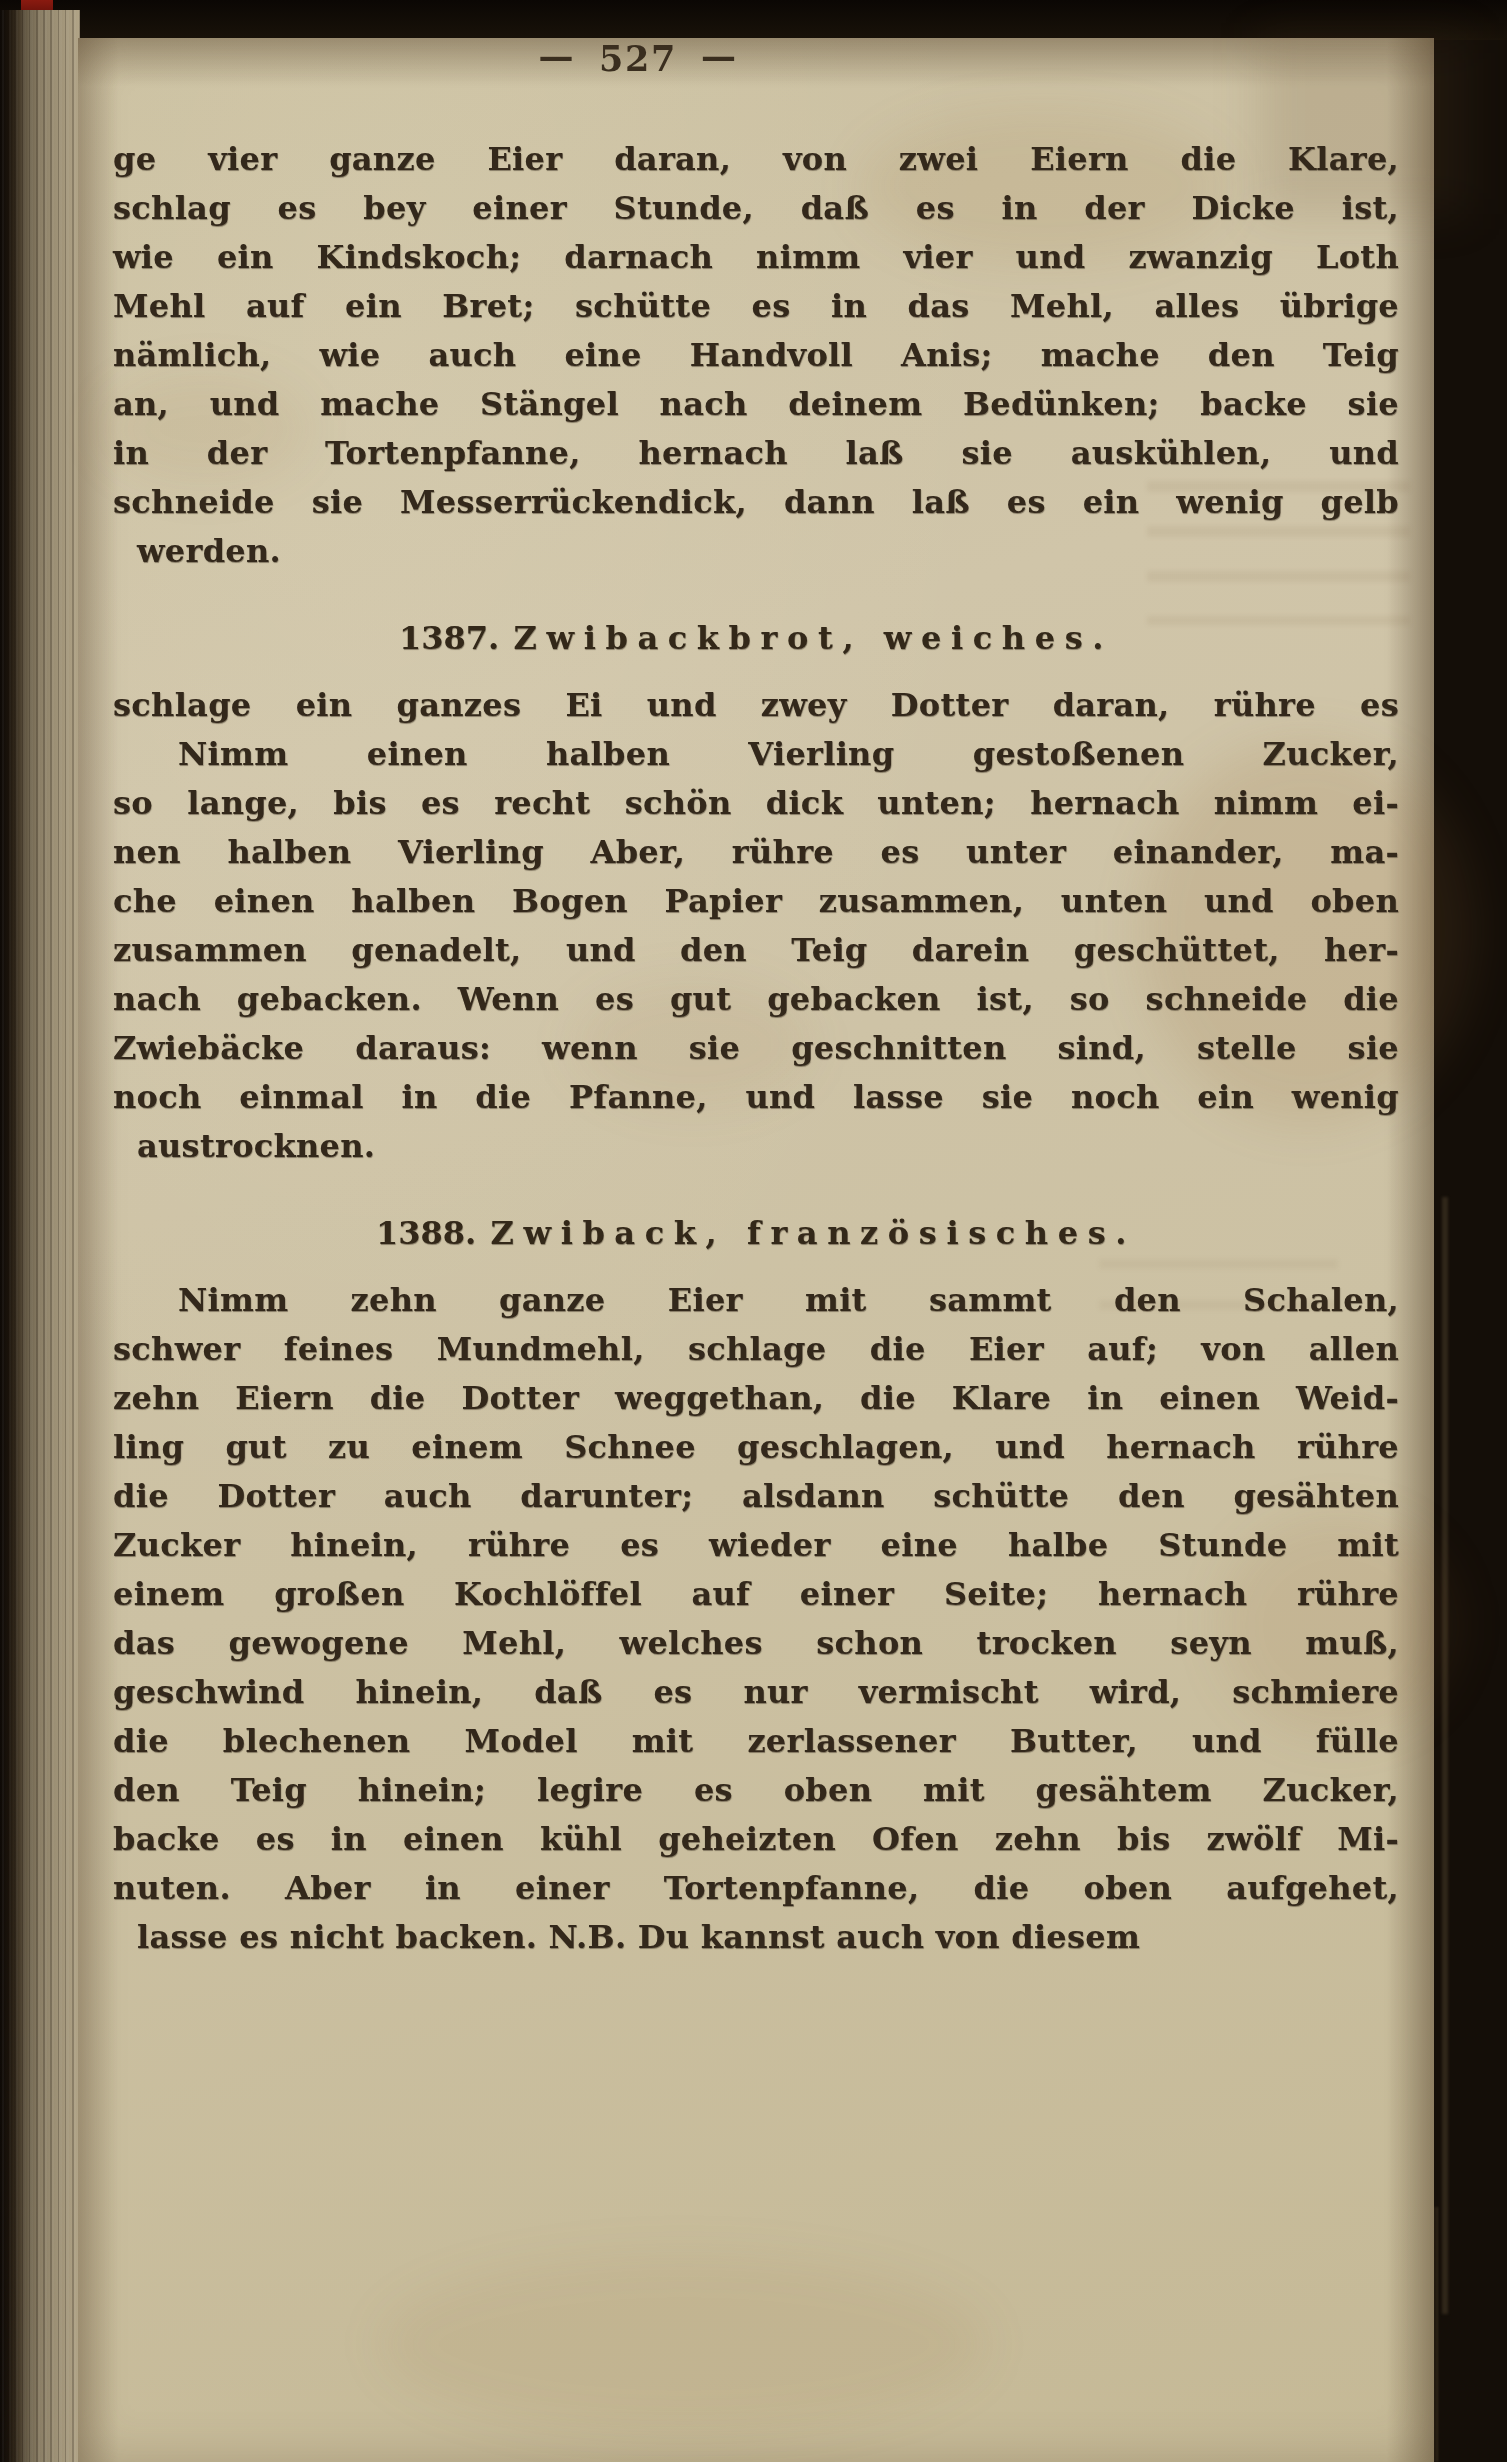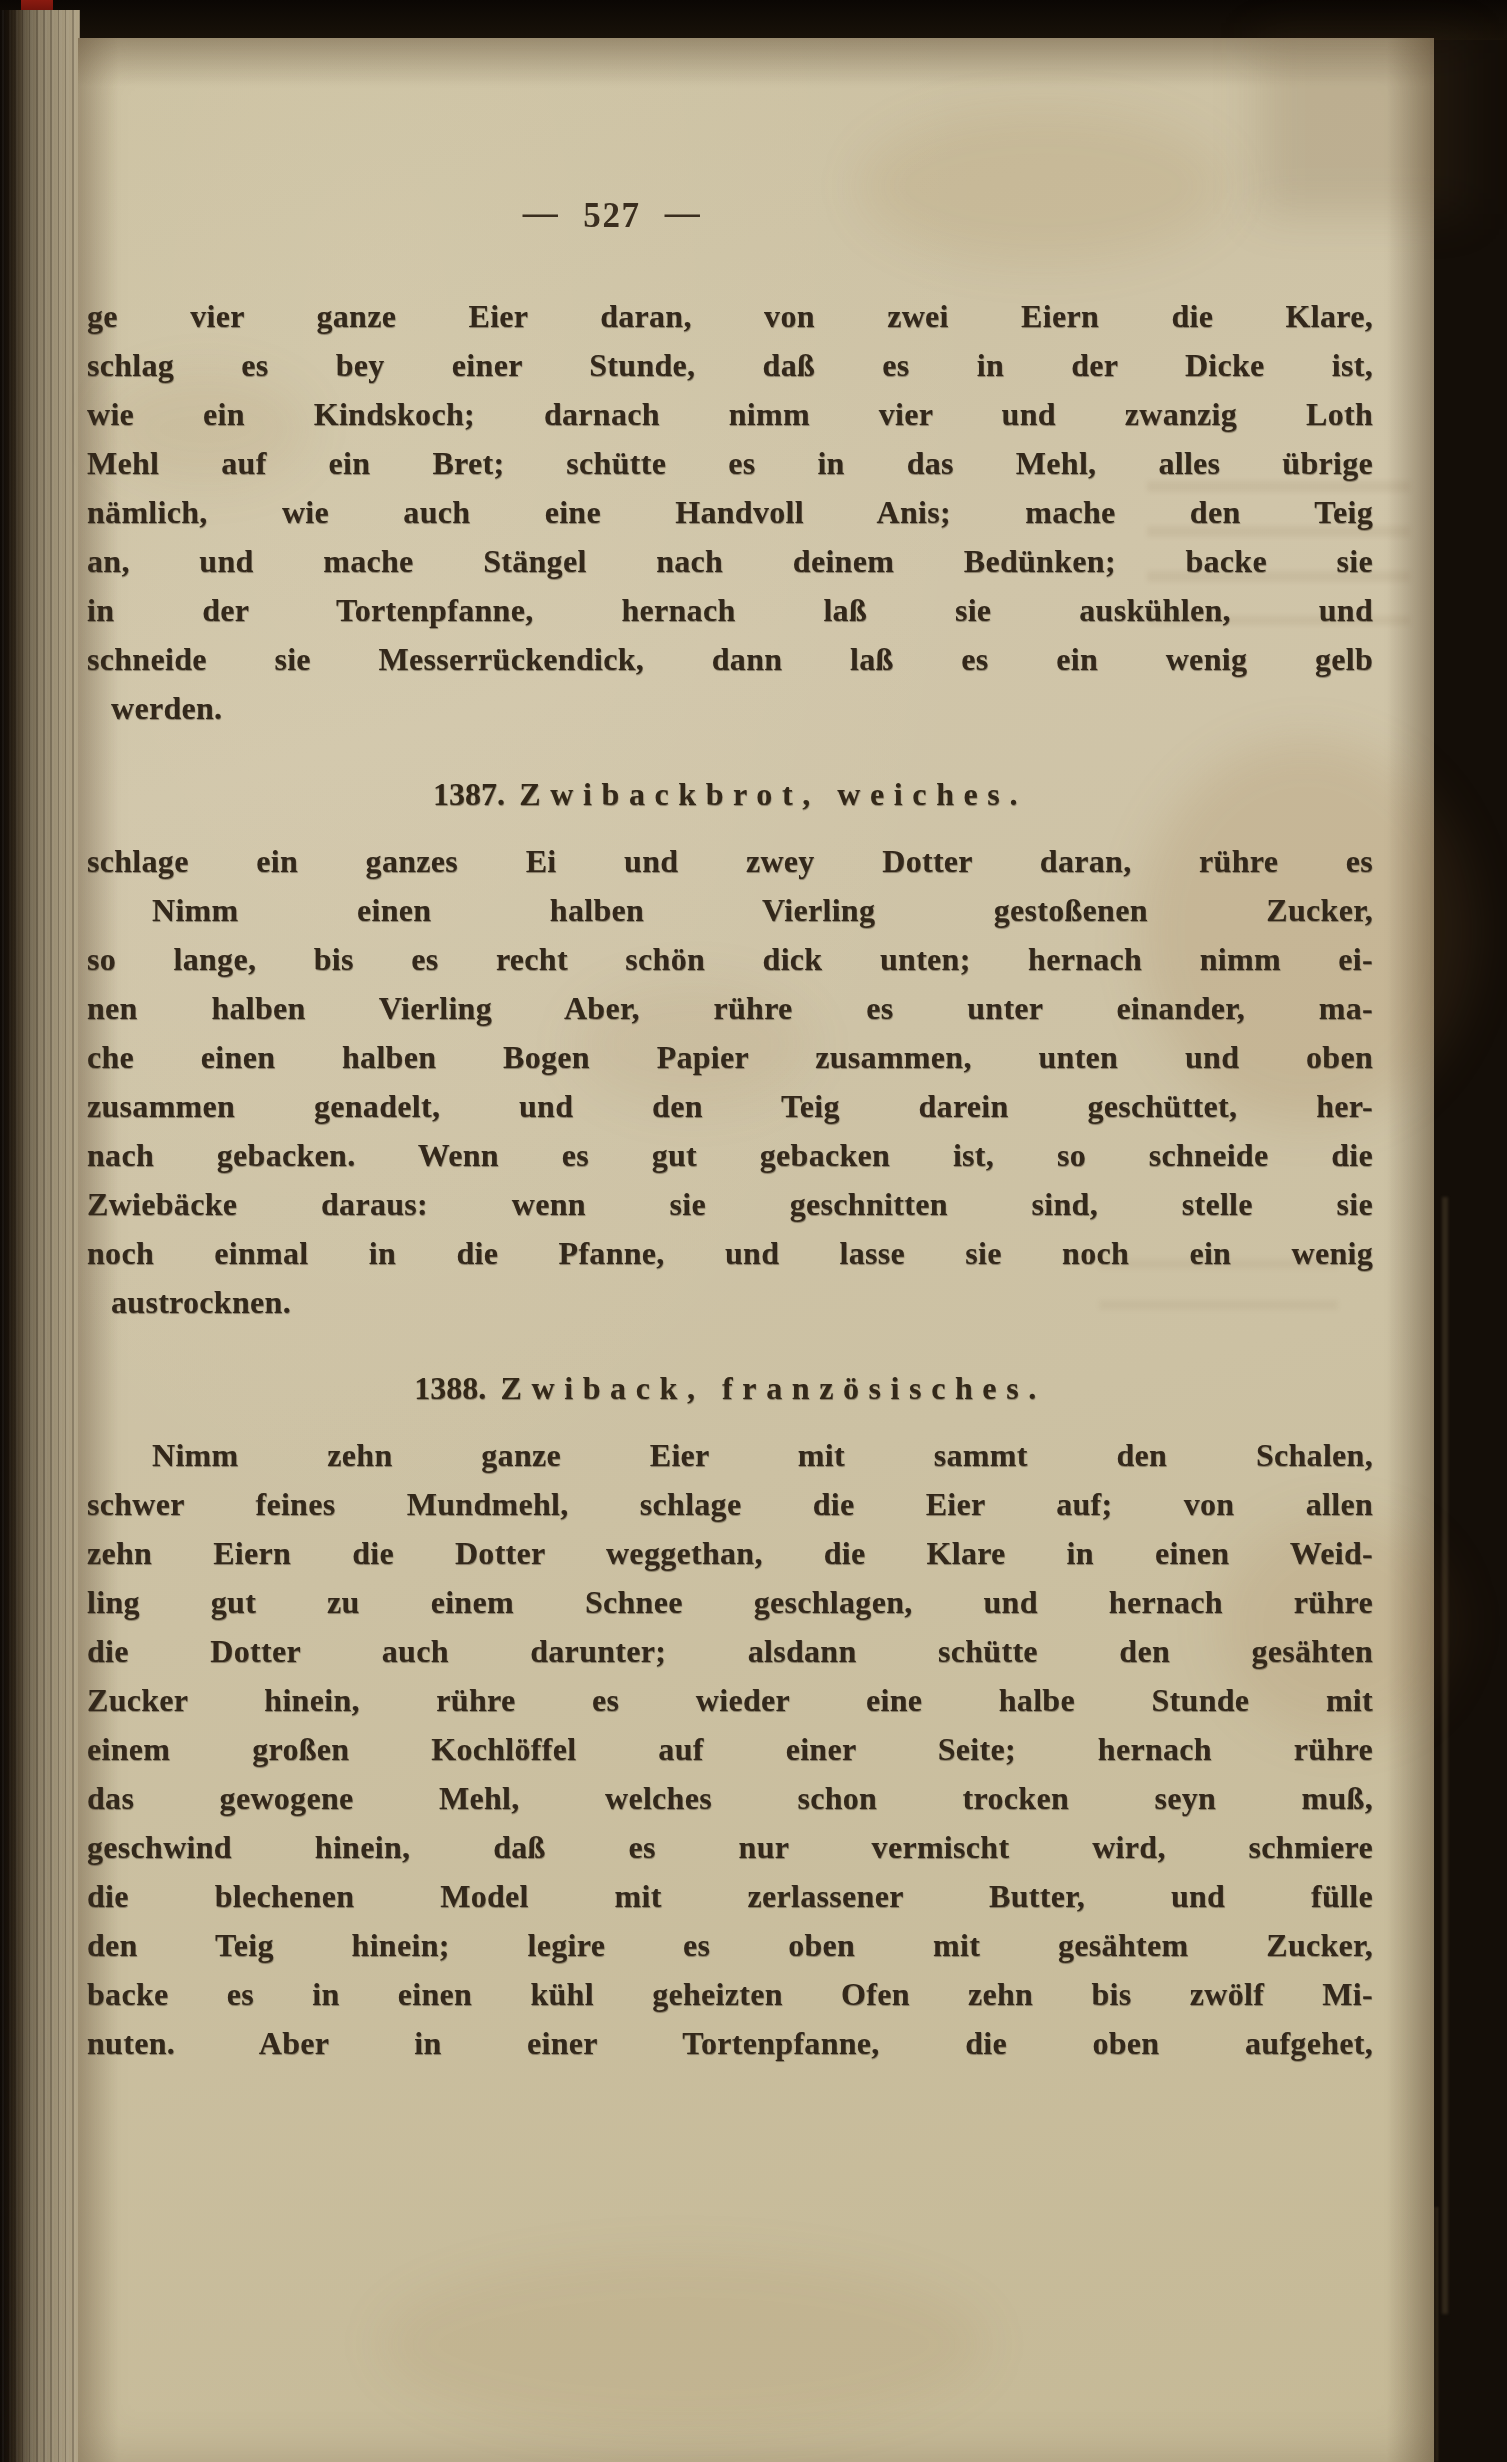--- a/index.html
+++ b/index.html
@@ -72,24 +72,22 @@
     left: 1069px; top: 443px; width: 263px; height: 144px;
     background: repeating-linear-gradient(180deg, rgba(120,92,58,0.16) 0 11.2px, rgba(120,92,58,0) 11.2px 45px);
   }
   .ghost-2 {
     left: 1021px; top: 1221px; width: 239px; height: 72px;
     background: repeating-linear-gradient(180deg, rgba(120,92,58,0.12) 0 9.6px, rgba(120,92,58,0) 9.6px 41px);
   }
 
   
   .column {
-    position: absolute; left: 9px; top: 0; width: 1286px;
-    padding-top: 158px;
+    position: absolute; left: 35px; top: 0; width: 1286px;
     color: #33281b;
-    font-family: Liberation Serif, serif;
   }
   .pn-row {
     width: fit-content; margin: 0 auto 56px auto;
     transform: translateX(-118px);
     font-size: 35px; font-weight: bold; letter-spacing: 1.6px;
     color: #3a2e1f;
   }
   .pn-row .dash { margin: 0 24px; position: relative; top: -3.2px; }
 
   .para { font-size: 32px; font-weight: bold; }
@@ -178,18 +176,19 @@
           <div class="line">ling gut zu einem Schnee geschlagen, und hernach rühre</div>
           <div class="line">die Dotter auch darunter; alsdann schütte den gesähten</div>
           <div class="line">Zucker hinein, rühre es wieder eine halbe Stunde mit</div>
           <div class="line">einem großen Kochlöffel auf einer Seite; hernach rühre</div>
           <div class="line">das gewogene Mehl, welches schon trocken seyn muß,</div>
           <div class="line">geschwind hinein, daß es nur vermischt wird, schmiere</div>
           <div class="line">die blechenen Model mit zerlassener Butter, und fülle</div>
           <div class="line">den Teig hinein; legire es oben mit gesähtem Zucker,</div>
           <div class="line">backe es in einen kühl geheizten Ofen zehn bis zwölf Mi-</div>
           <div class="line">nuten. Aber in einer Tortenpfanne, die oben aufgehet,</div>
+          <div class="line line-last">lasse es nicht backen. N.B. Du kannst auch von diesem</div>
         </div>
 
     </div>
   </div>
 </div>
 
 
 </body></html>

